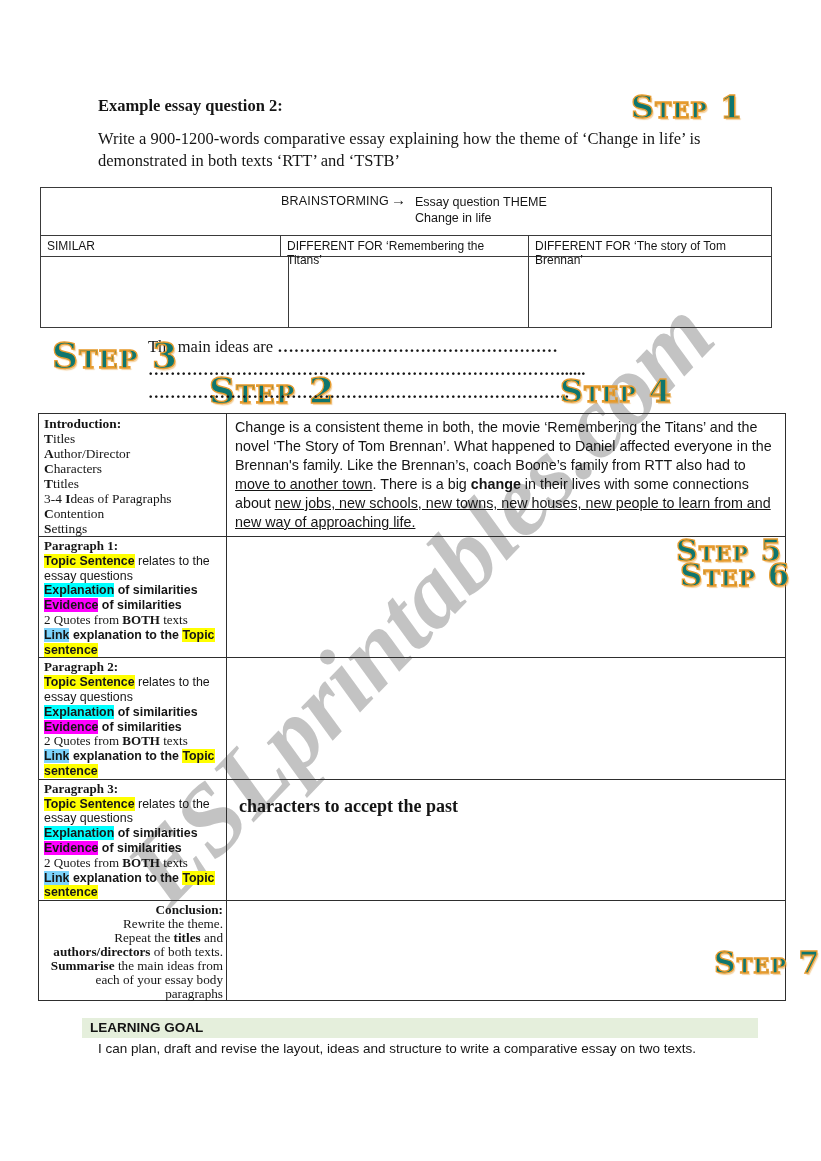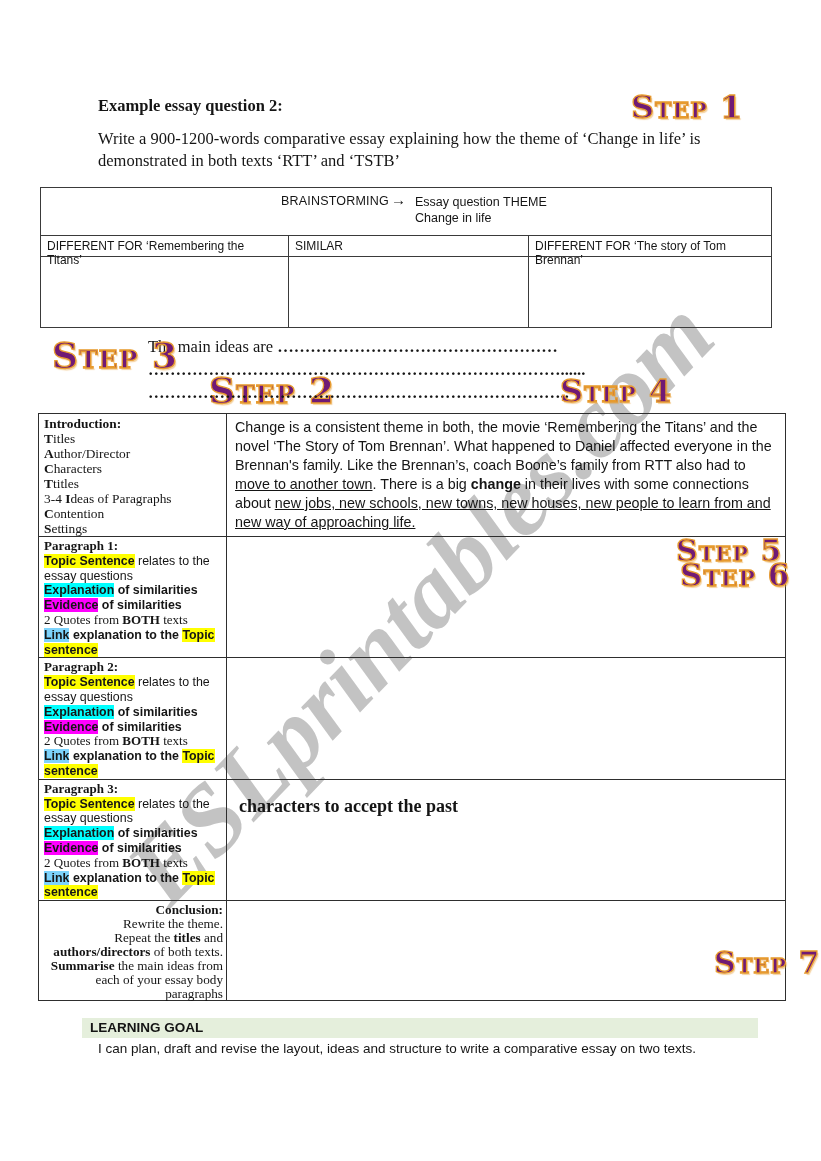--- a/index.html
+++ b/index.html
@@ -13,21 +13,21 @@
     position:absolute; left:420px; top:602px; z-index:1;
     transform:translate(-50%,-50%) rotate(-46deg);
     font-family:"Liberation Serif", serif; font-style:italic; font-weight:bold;
     font-size:100px; color:#b5b5b5; opacity:.8; white-space:nowrap; pointer-events:none;
   }
 
   
   .step {
     position:absolute; z-index:4;
     font-family:"DejaVu Serif", serif; font-weight:bold; font-variant:small-caps;
-    color:#701a75; -webkit-text-stroke:1.3px #e79b2e;
+    color:#0f766e; -webkit-text-stroke:1.3px #e79b2e;
     text-shadow:1.5px 1.5px 1px rgba(231,155,46,.45);
     letter-spacing:1px; white-space:nowrap;
   }
   #step1 { left:631px; top:88px;  font-size:32px; }
   #step2 { left:168px; top:181px; font-size:36px; }
   #step3 { left:52px;  top:334px; font-size:36px; }
   #step4 { left:560px; top:372px; font-size:32px; }
   #step5 { left:676px; top:503px; font-size:30px;margin-top:30px; }
   #step6 { left:680px; top:557px; font-size:31px; }
   #step7 { left:690px; top:945px; font-size:30px;margin-left:24px; }
@@ -118,22 +118,22 @@
     <div class="bt-header">
       <div class="step" id="step2">Step 2</div>
       <span class="bt-brainstorm">BRAINSTORMING</span>
       <span class="bt-arrow">→</span>
       <div class="bt-theme">
         <div>Essay question THEME</div>
         <div>Change in life</div>
       </div>
     </div>
     <div class="bt-row bt-head-row">
+      <div class="bt-cell bt-c2">SIMILAR</div>
       <div class="bt-cell bt-c1">DIFFERENT FOR ‘Remembering the Titans’</div>
-      <div class="bt-cell bt-c2">SIMILAR</div>
       <div class="bt-cell bt-c3">DIFFERENT FOR ‘The story of Tom Brennan’</div>
     </div>
     <div class="bt-row bt-body-row">
       <div class="bt-cell bt-c1"></div>
       <div class="bt-cell bt-c2"></div>
       <div class="bt-cell bt-c3"></div>
     </div>
   </div>
 
   <div class="step" id="step3">Step 3</div>

